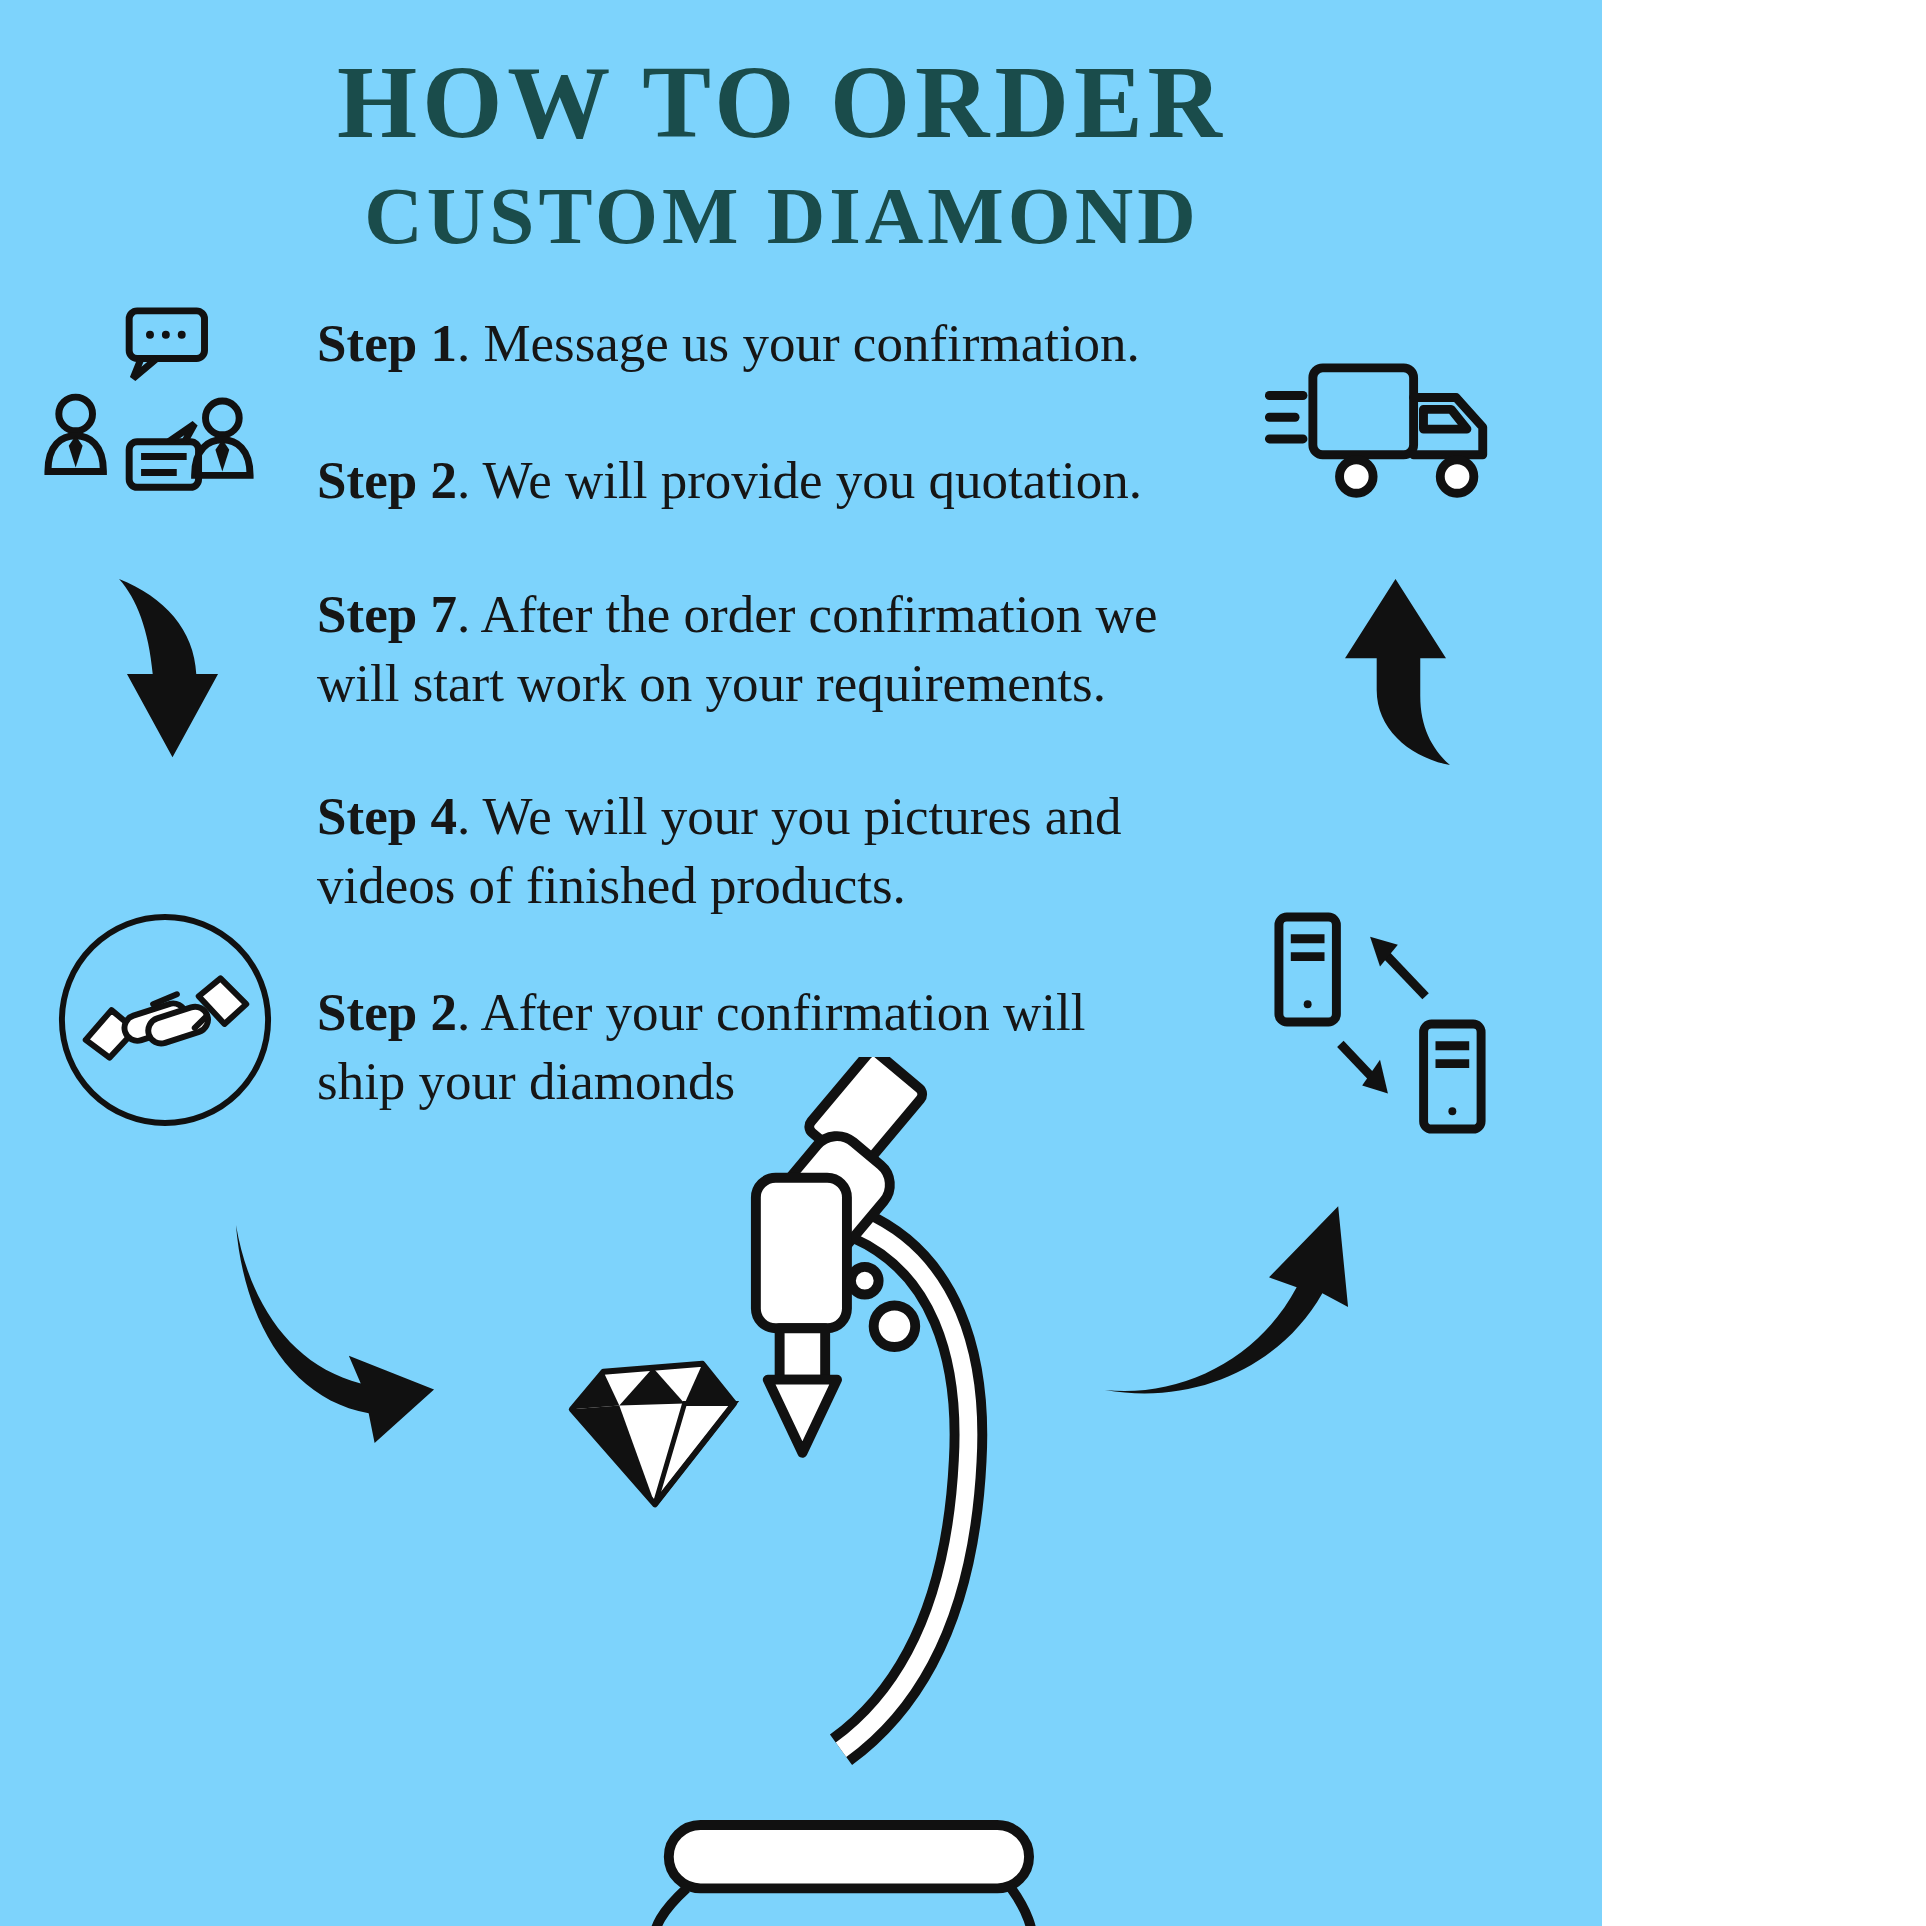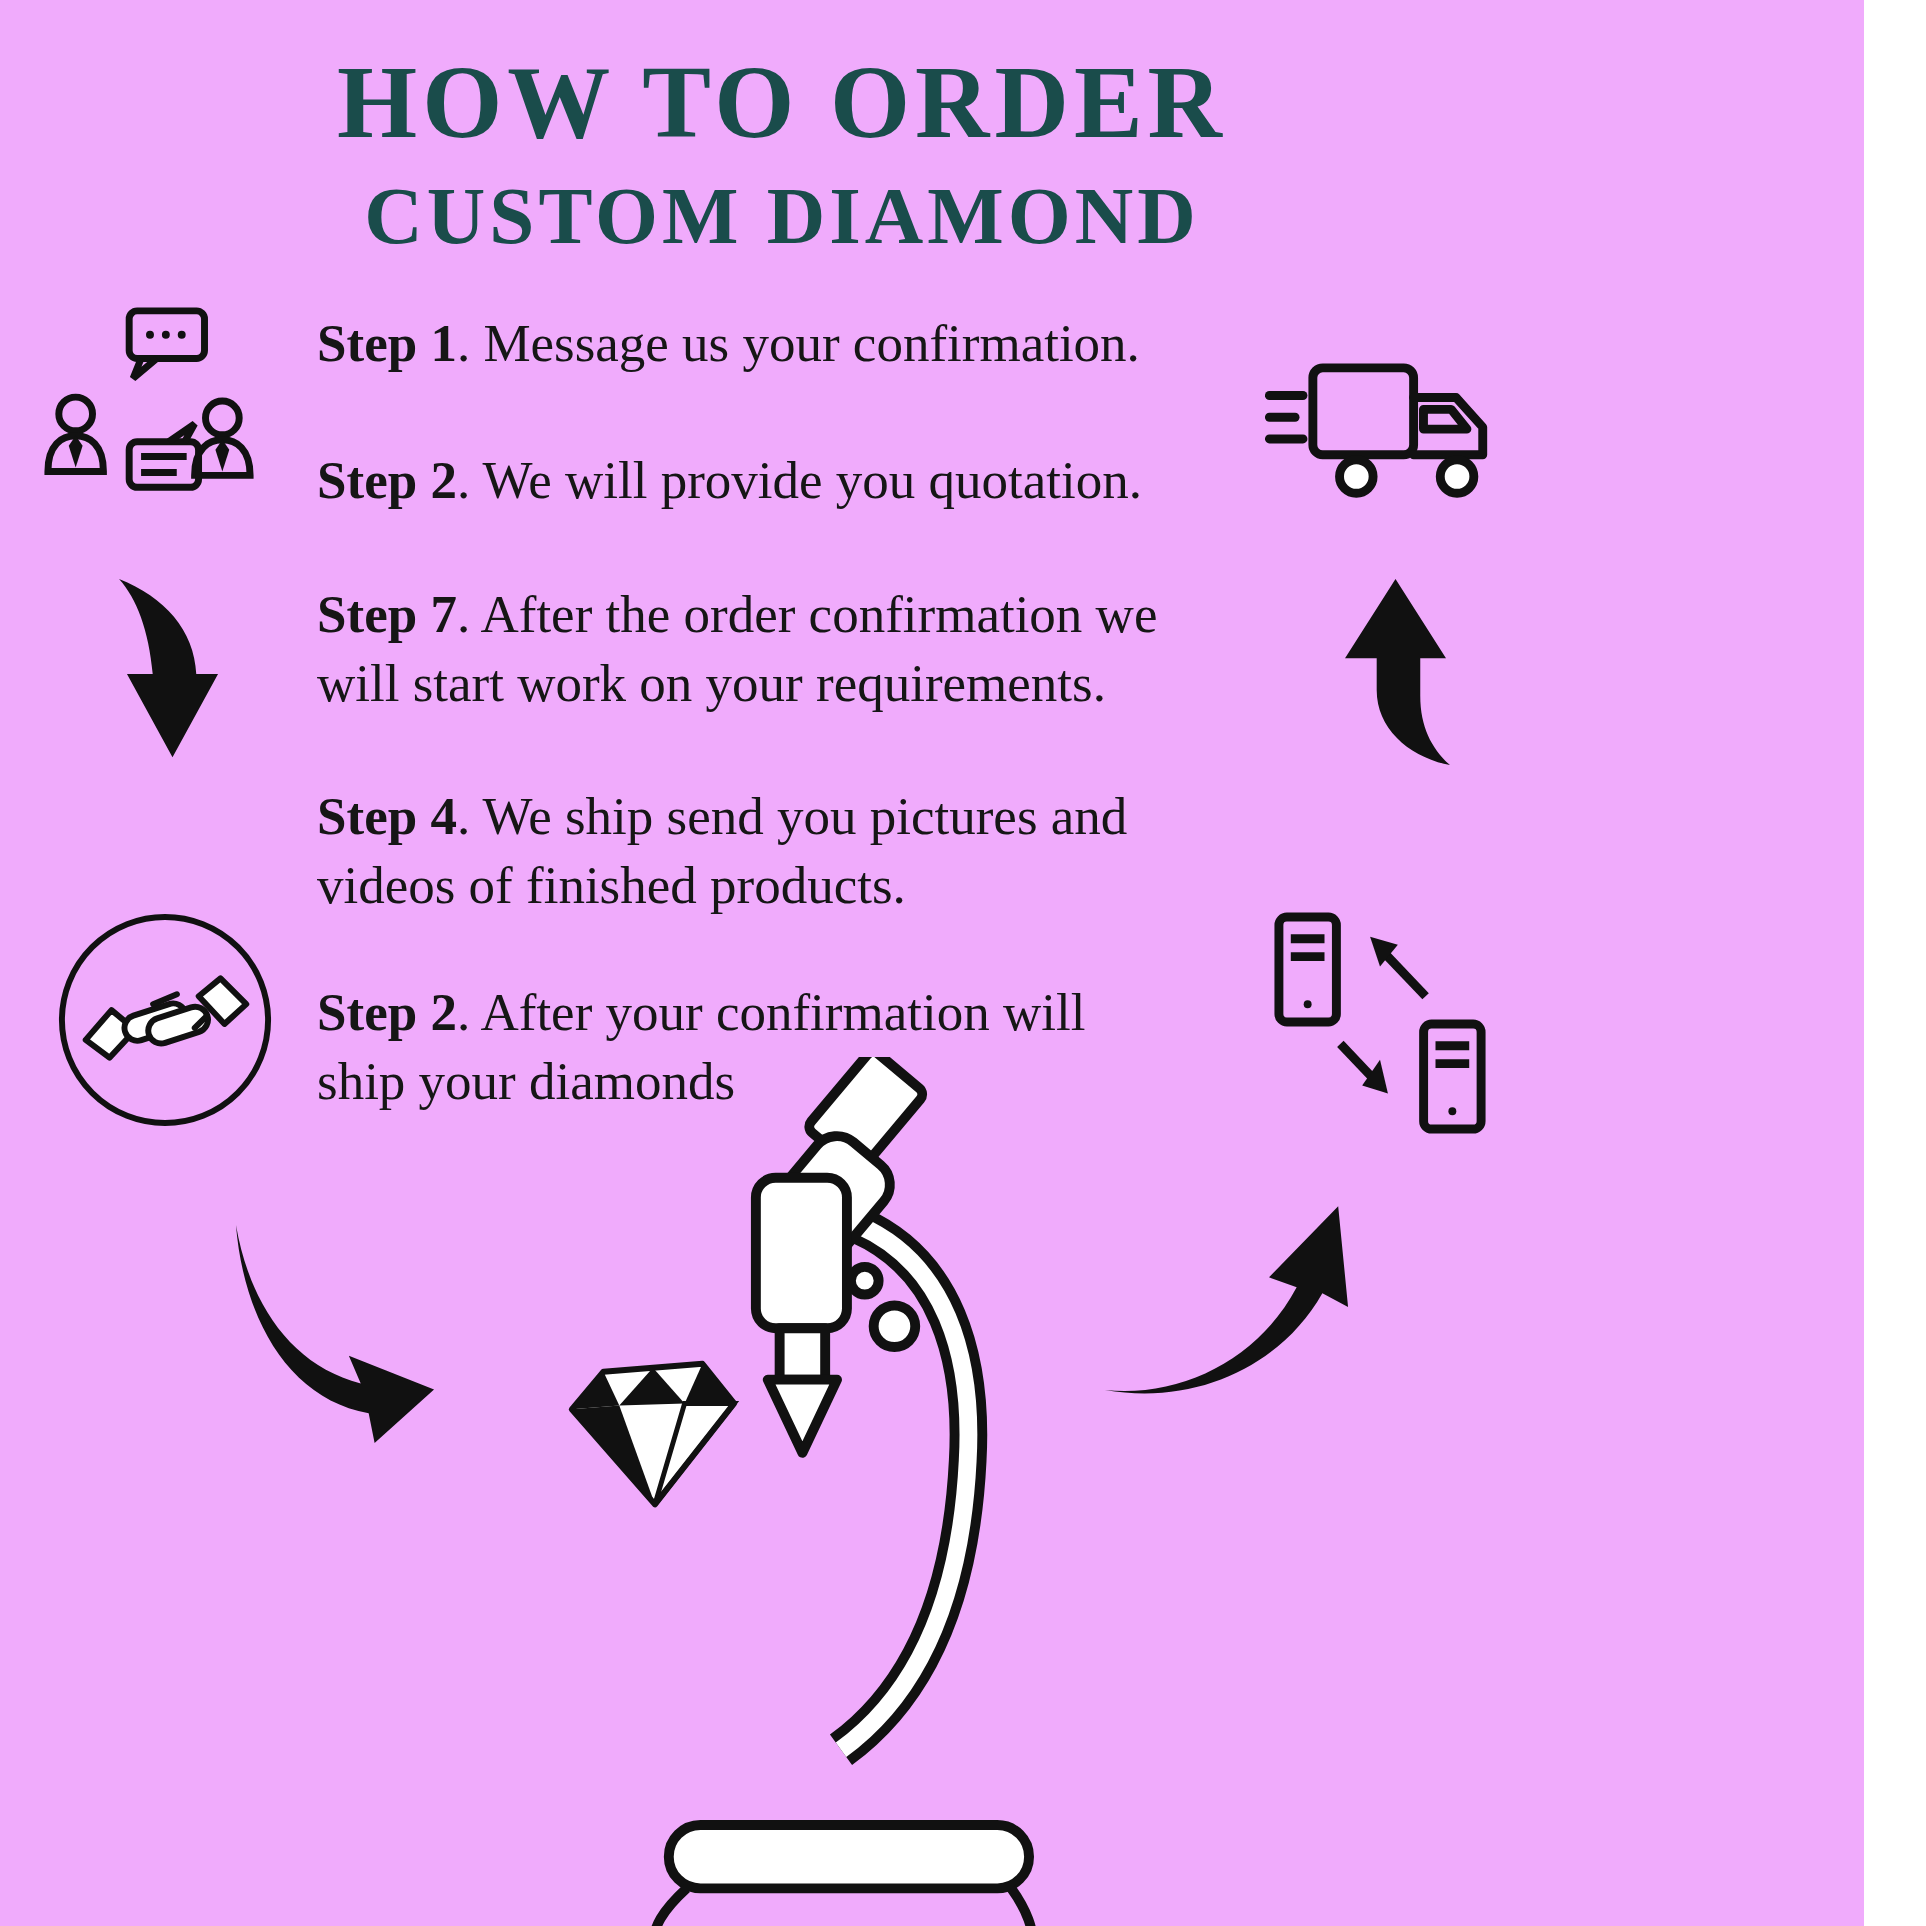--- a/index.html
+++ b/index.html
@@ -1,19 +1,19 @@
 <!DOCTYPE html>
 <html><head>
 <meta charset="utf-8">
 <style>
   html,body{margin:0;padding:0;background:#fff;}
   .page{
     position:relative;
-    width:1864px;height:1927px;
-    background:#f0abfc;
+    width:1602px;height:1927px;
+    background:#7dd3fc;
     overflow:hidden;
     font-family:"Liberation Serif", serif;
     color:#161616;
   }
   .title-block{
     position:absolute;
     top:51px;left:0;width:1564px;
     text-align:center;
     color:#1a4c4b;
     line-height:1.0;
@@ -66,21 +66,21 @@
     <div class="title-line2">CUSTOM DIAMOND</div>
   </div>
 
   <div class="step" id="step1"><span class="step-label">Step 1</span><span class="step-text">. Message us your confirmation.</span></div>
 
   <div class="step" id="step2"><span class="step-label">Step 2</span><span class="step-text">. We will provide you quotation.</span></div>
 
   <div class="step" id="step3"><span class="step-label">Step 7</span><span class="step-text">. After the order confirmation we
 will start work on your requirements.</span></div>
 
-  <div class="step" id="step4"><span class="step-label">Step 4</span><span class="step-text">. We ship send you pictures and
+  <div class="step" id="step4"><span class="step-label">Step 4</span><span class="step-text">. We will your you pictures and
 videos of finished products.</span></div>
 
   <div class="step" id="step5"><span class="step-label">Step 2</span><span class="step-text">. After your confirmation will
 ship your diamonds</span></div>
 
   <div class="icon" id="icon-chat">
     <svg viewBox="0 0 225 225">
       <g fill="none" stroke="#111" stroke-width="7">
         <circle cx="38" cy="118" r="17"></circle>
         <path d="M 10 176 C 10 149 24 140 38 140 C 52 140 66 149 66 176 Z"></path>

